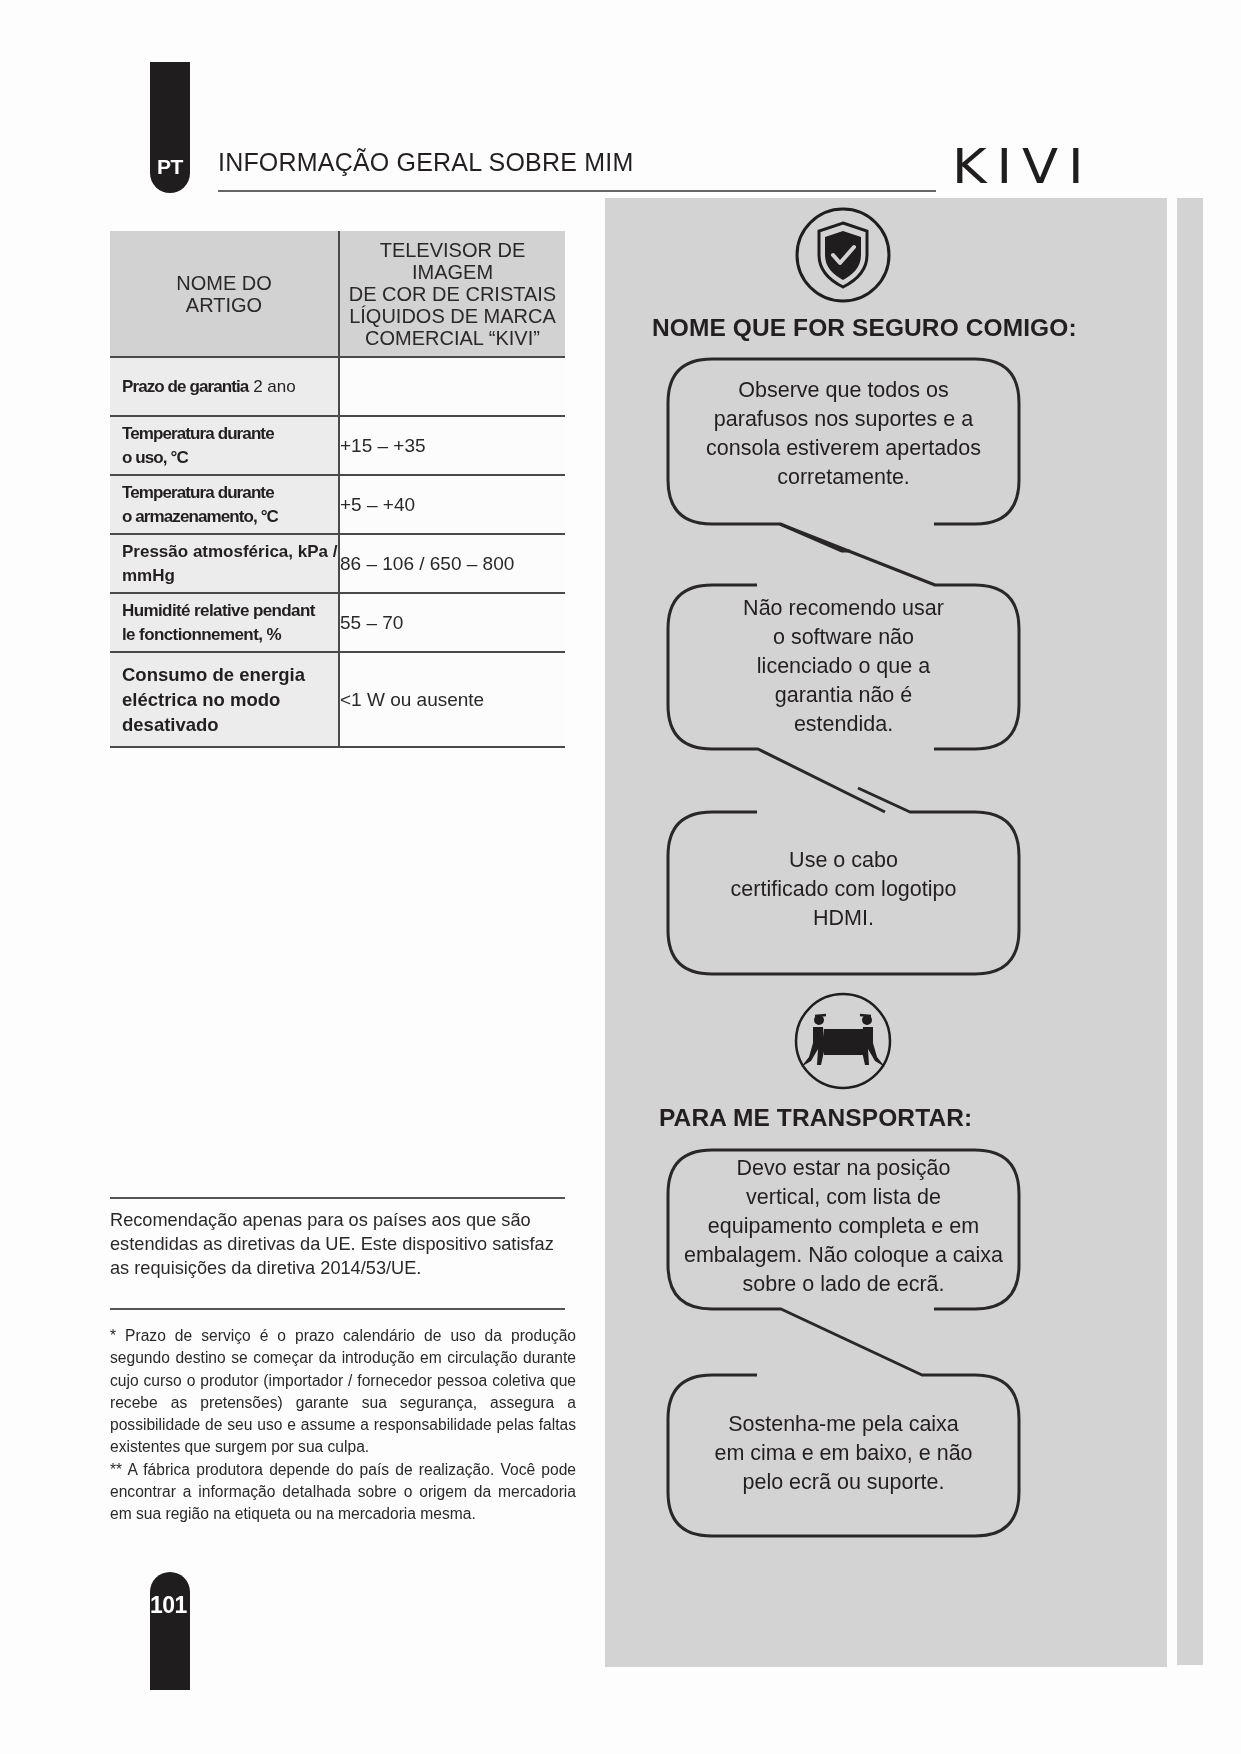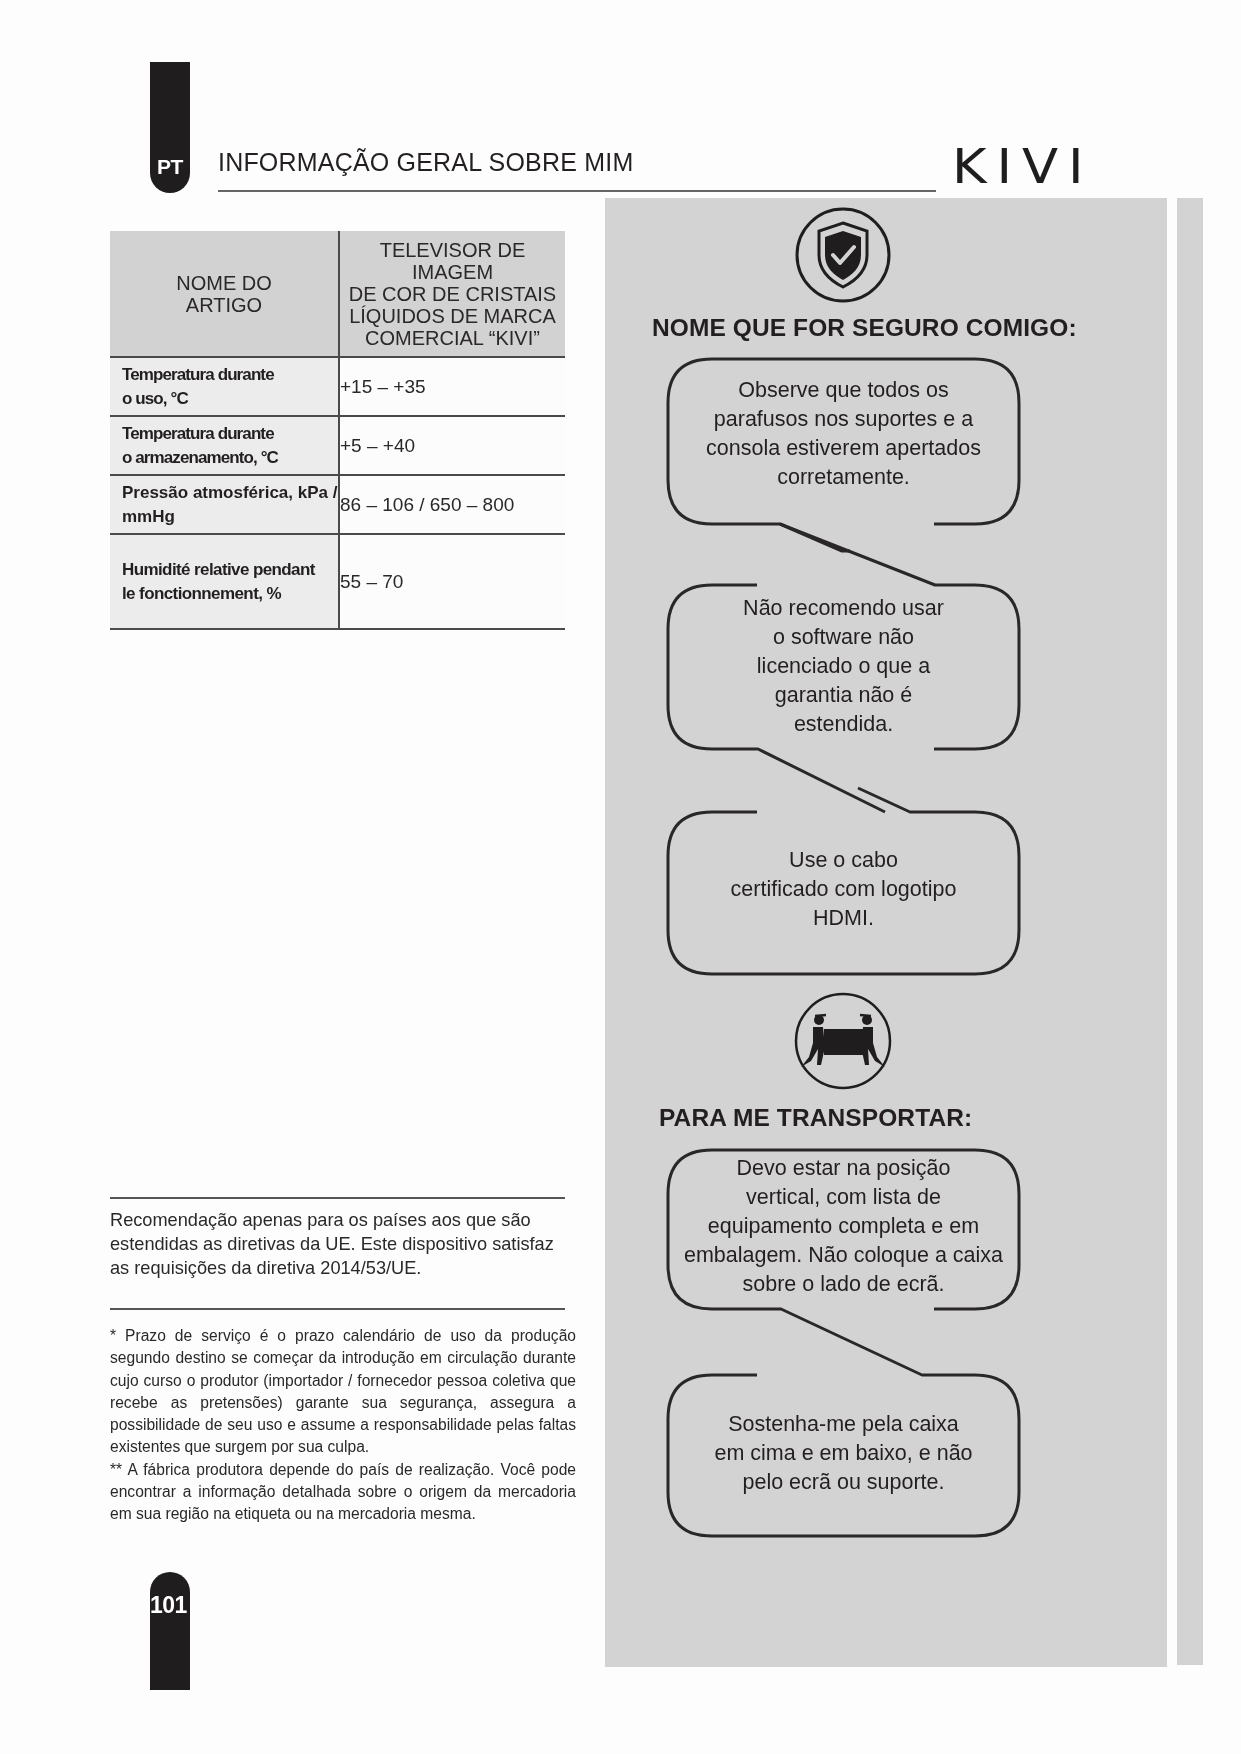--- a/index.html
+++ b/index.html
@@ -95,38 +95,48 @@
   <tbody>
       <tr>
     <th class="hdr-l"><span style="white-space:pre-line">NOME DO
 ARTIGO</span></th>
     <th class="hdr-r"><span style="white-space:pre-line">TELEVISOR DE IMAGEM
 DE COR DE CRISTAIS
 LÍQUIDOS DE MARCA
 COMERCIAL “KIVI”</span></th>
   </tr>
   <tr class="row">
+    <td class="lbl"><span>Prazo de garantia</span><span class="normal"> 2 ano</span></td>
+    <td class="val"></td>
+  </tr>
+  <tr class="row">
     <td class="lbl"><span style="white-space:pre-line">Temperatura durante
 o uso, °C</span></td>
     <td class="val">+15 – +35</td>
   </tr>
   <tr class="row">
     <td class="lbl"><span style="white-space:pre-line">Temperatura durante
 o armazenamento, °C</span></td>
     <td class="val">+5 – +40</td>
   </tr>
   <tr class="row">
     <td class="lbl wide"><span style="white-space:pre-line">Pressão atmosférica, kPa /
 mmHg</span></td>
     <td class="val">86 – 106 / 650 – 800</td>
   </tr>
   <tr class="row">
     <td class="lbl" style="letter-spacing:-0.6px"><span style="white-space:pre-line">Humidité relative pendant
 le fonctionnement, %</span></td>
     <td class="val">55 – 70</td>
+  </tr>
+  <tr class="row">
+    <td class="lbl wide" style="font-size:18.5px;line-height:25px"><span style="white-space:pre-line">Consumo de energia
+eléctrica no modo
+desativado</span></td>
+    <td class="val">&lt;1 W ou ausente</td>
   </tr>
 </tbody>
   </table>
 
 <div class="abs rule" style="left:110px;top:1197px;width:455px;"></div>
 <div class="abs rec-text">Recomendação apenas para os países aos que são estendidas as diretivas da UE. Este dispositivo satisfaz as requisições da diretiva 2014/53/UE.</div>
 <div class="abs rule" style="left:110px;top:1308px;width:455px;"></div>
 <div class="abs foot-text"><span>* Prazo de serviço é o prazo calendário de uso da produção segundo destino se começar da introdução em circulação durante cujo curso o produtor (importador / fornecedor pessoa coletiva que recebe as pretensões) garante sua segurança, assegura a possibilidade de seu uso e assume a responsabilidade pelas faltas existentes que surgem por sua culpa.</span>
 <span>** A fábrica produtora depende do país de realização. Você pode encontrar a informação detalhada sobre o origem da mercadoria em sua região na etiqueta ou na mercadoria mesma.</span></div>
 

